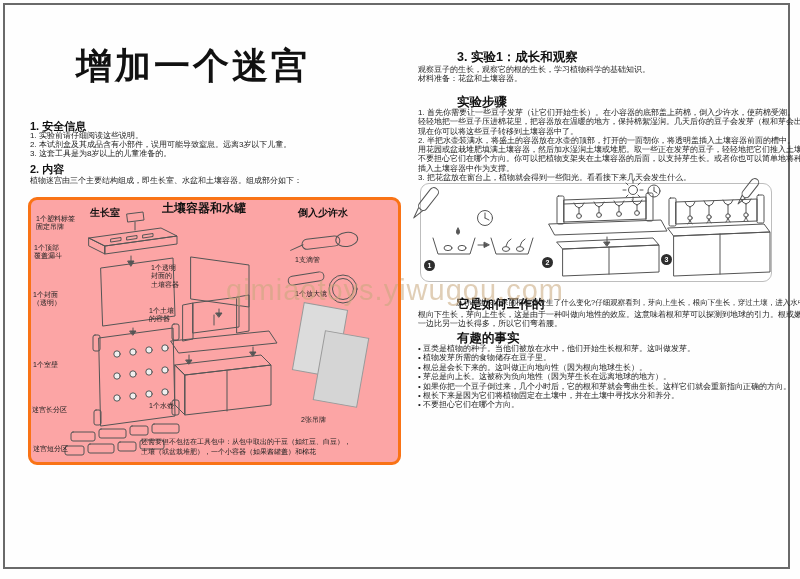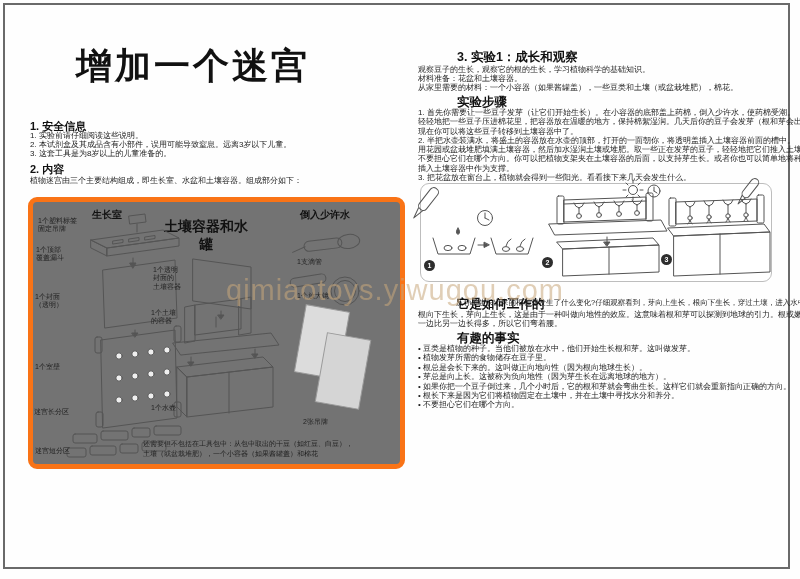--- a/index.html
+++ b/index.html
@@ -8,21 +8,21 @@
   #frame{position:absolute;left:3px;top:3px;right:10px;bottom:10px;border:2px solid #6a6a6a;pointer-events:none;}
   .abs{position:absolute;}
   .title{font-size:36px;font-weight:bold;letter-spacing:3px;color:#111;}
   .h-sec{font-size:11px;font-weight:bold;color:#111;}
   .h-big{font-size:12.5px;font-weight:bold;color:#111;margin-left:39px;}
   .t8{font-size:8px;line-height:9.2px;color:#222;}
   .t75{font-size:7.5px;line-height:8.6px;color:#222;}
   .t7{font-size:7px;line-height:8px;color:#222;}
   .dlabel{font-size:7px;line-height:8.4px;color:#222;white-space:pre-line;}
   .stack > div{white-space:nowrap;}
-  .dbox{border:5px solid #f97316;border-radius:9px;background:#737373;}
+  .dbox{border:3px solid #f97316;border-radius:9px;background:#fca5a5;}
   .ibox{border:1px solid #bdbdbd;border-radius:9px;background:#fff;}
   .colhead{font-size:10px;font-weight:bold;text-align:center;color:#111;}
   .numcirc{width:11px;height:11px;border-radius:50%;background:#2e2e2e;color:#fff;
            font-size:7px;font-weight:bold;display:flex;align-items:center;justify-content:center;}
   #watermark{font-size:29px;font-weight:normal;letter-spacing:1px;white-space:nowrap;
              pointer-events:none;z-index:6;opacity:0.55;}
   svg{display:block;overflow:visible;}
   .sk{stroke:#555;fill:none;stroke-width:1;stroke-linejoin:round;stroke-linecap:round;}
 </style>
 </head>
@@ -41,21 +41,21 @@
     <div>2. 本试剂盒及其成品含有小部件，误用可能导致窒息。远离3岁以下儿童。</div>
     <div>3. 这套工具是为8岁以上的儿童准备的。</div>
   </div>
 
   <div class="abs h-sec" style="left:30px;top:162px;">2. 内容</div>
   <div class="abs t8" style="left:30px;top:176px;">植物迷宫由三个主要结构组成，即生长室、水盆和土壤容器。组成部分如下：</div>
 
   <div class="abs dbox" style="left:28px;top:197px;width:367px;height:262px;">
 
     <div class="abs colhead" style="left:34px;top:6px;width:80px;">生长室</div>
-    <div class="abs colhead" style="left:128px;top:16px;width:90px;font-size:14px;text-align:center;">土壤容器和水罐</div>
+    <div class="abs colhead" style="left:128px;top:0;width:90px;font-size:12px;text-align:center;">土壤容器和水罐</div>
     <div class="abs colhead" style="left:262px;top:6px;width:60px;">倒入少许水</div>
 
     <svg class="abs" style="left:30px;top:12px;" width="145" height="248" viewBox="0 0 145 248">
       <g class="sk">
         <polygon points="66,2 82,0 83,8 67,10"></polygon>
         <line x1="74" y1="10" x2="74" y2="18"></line>
         <polygon points="28,26 100,16 116,24 44,34"></polygon>
         <polygon points="44,34 116,24 116,32 44,42"></polygon>
         <polygon points="28,26 44,34 44,42 28,34"></polygon>
         <polygon points="50,27 60,25.5 60,28.5 50,30"></polygon>
@@ -161,21 +161,20 @@
     <div class="abs dlabel" style="left:270px;top:216px;">2张吊牌</div>
 
     <div class="abs t7" style="left:110px;top:238px;">还需要但不包括在工具包中：从包中取出的干豆（如红豆、白豆），</div>
     <div class="abs t7" style="left:110px;top:248px;">土壤（或盆栽堆肥），一个小容器（如果酱罐盖）和棉花</div>
   </div>
 
   <div class="abs h-big" style="left:418px;top:49px;">3. 实验1：成长和观察</div>
   <div class="abs stack t8" style="left:418px;top:65px;">
     <div>观察豆子的生长，观察它的根的生长，学习植物科学的基础知识。</div>
     <div>材料准备：花盆和土壤容器。</div>
-    <div>从家里需要的材料：一个小容器（如果酱罐盖），一些豆类和土壤（或盆栽堆肥），棉花。</div>
   </div>
 
   <div class="abs h-big" style="left:418px;top:94px;">实验步骤</div>
   <div class="abs stack t8" style="left:418px;top:108px;line-height:9.3px;">
     <div>1. 首先你需要让一些豆子发芽（让它们开始生长）。在小容器的底部盖上药棉，倒入少许水，使药棉受潮。</div>
     <div>轻轻地把一些豆子压进棉花里，把容器放在温暖的地方，保持棉絮湿润。几天后你的豆子会发芽（根和芽会出现）。</div>
     <div>现在你可以将这些豆子转移到土壤容器中了。</div>
     <div>2. 半把水壶装满水，将盛土的容器放在水壶的顶部，打开的一面朝你，将透明盖插入土壤容器前面的槽中。</div>
     <div>用花园或盆栽堆肥填满土壤容器，然后加水湿润土壤或堆肥。取一些正在发芽的豆子，轻轻地把它们推入土壤。</div>
     <div>不要担心它们在哪个方向。你可以把植物支架夹在土壤容器的后面，以支持芽生长。或者你也可以简单地将种植室</div>

